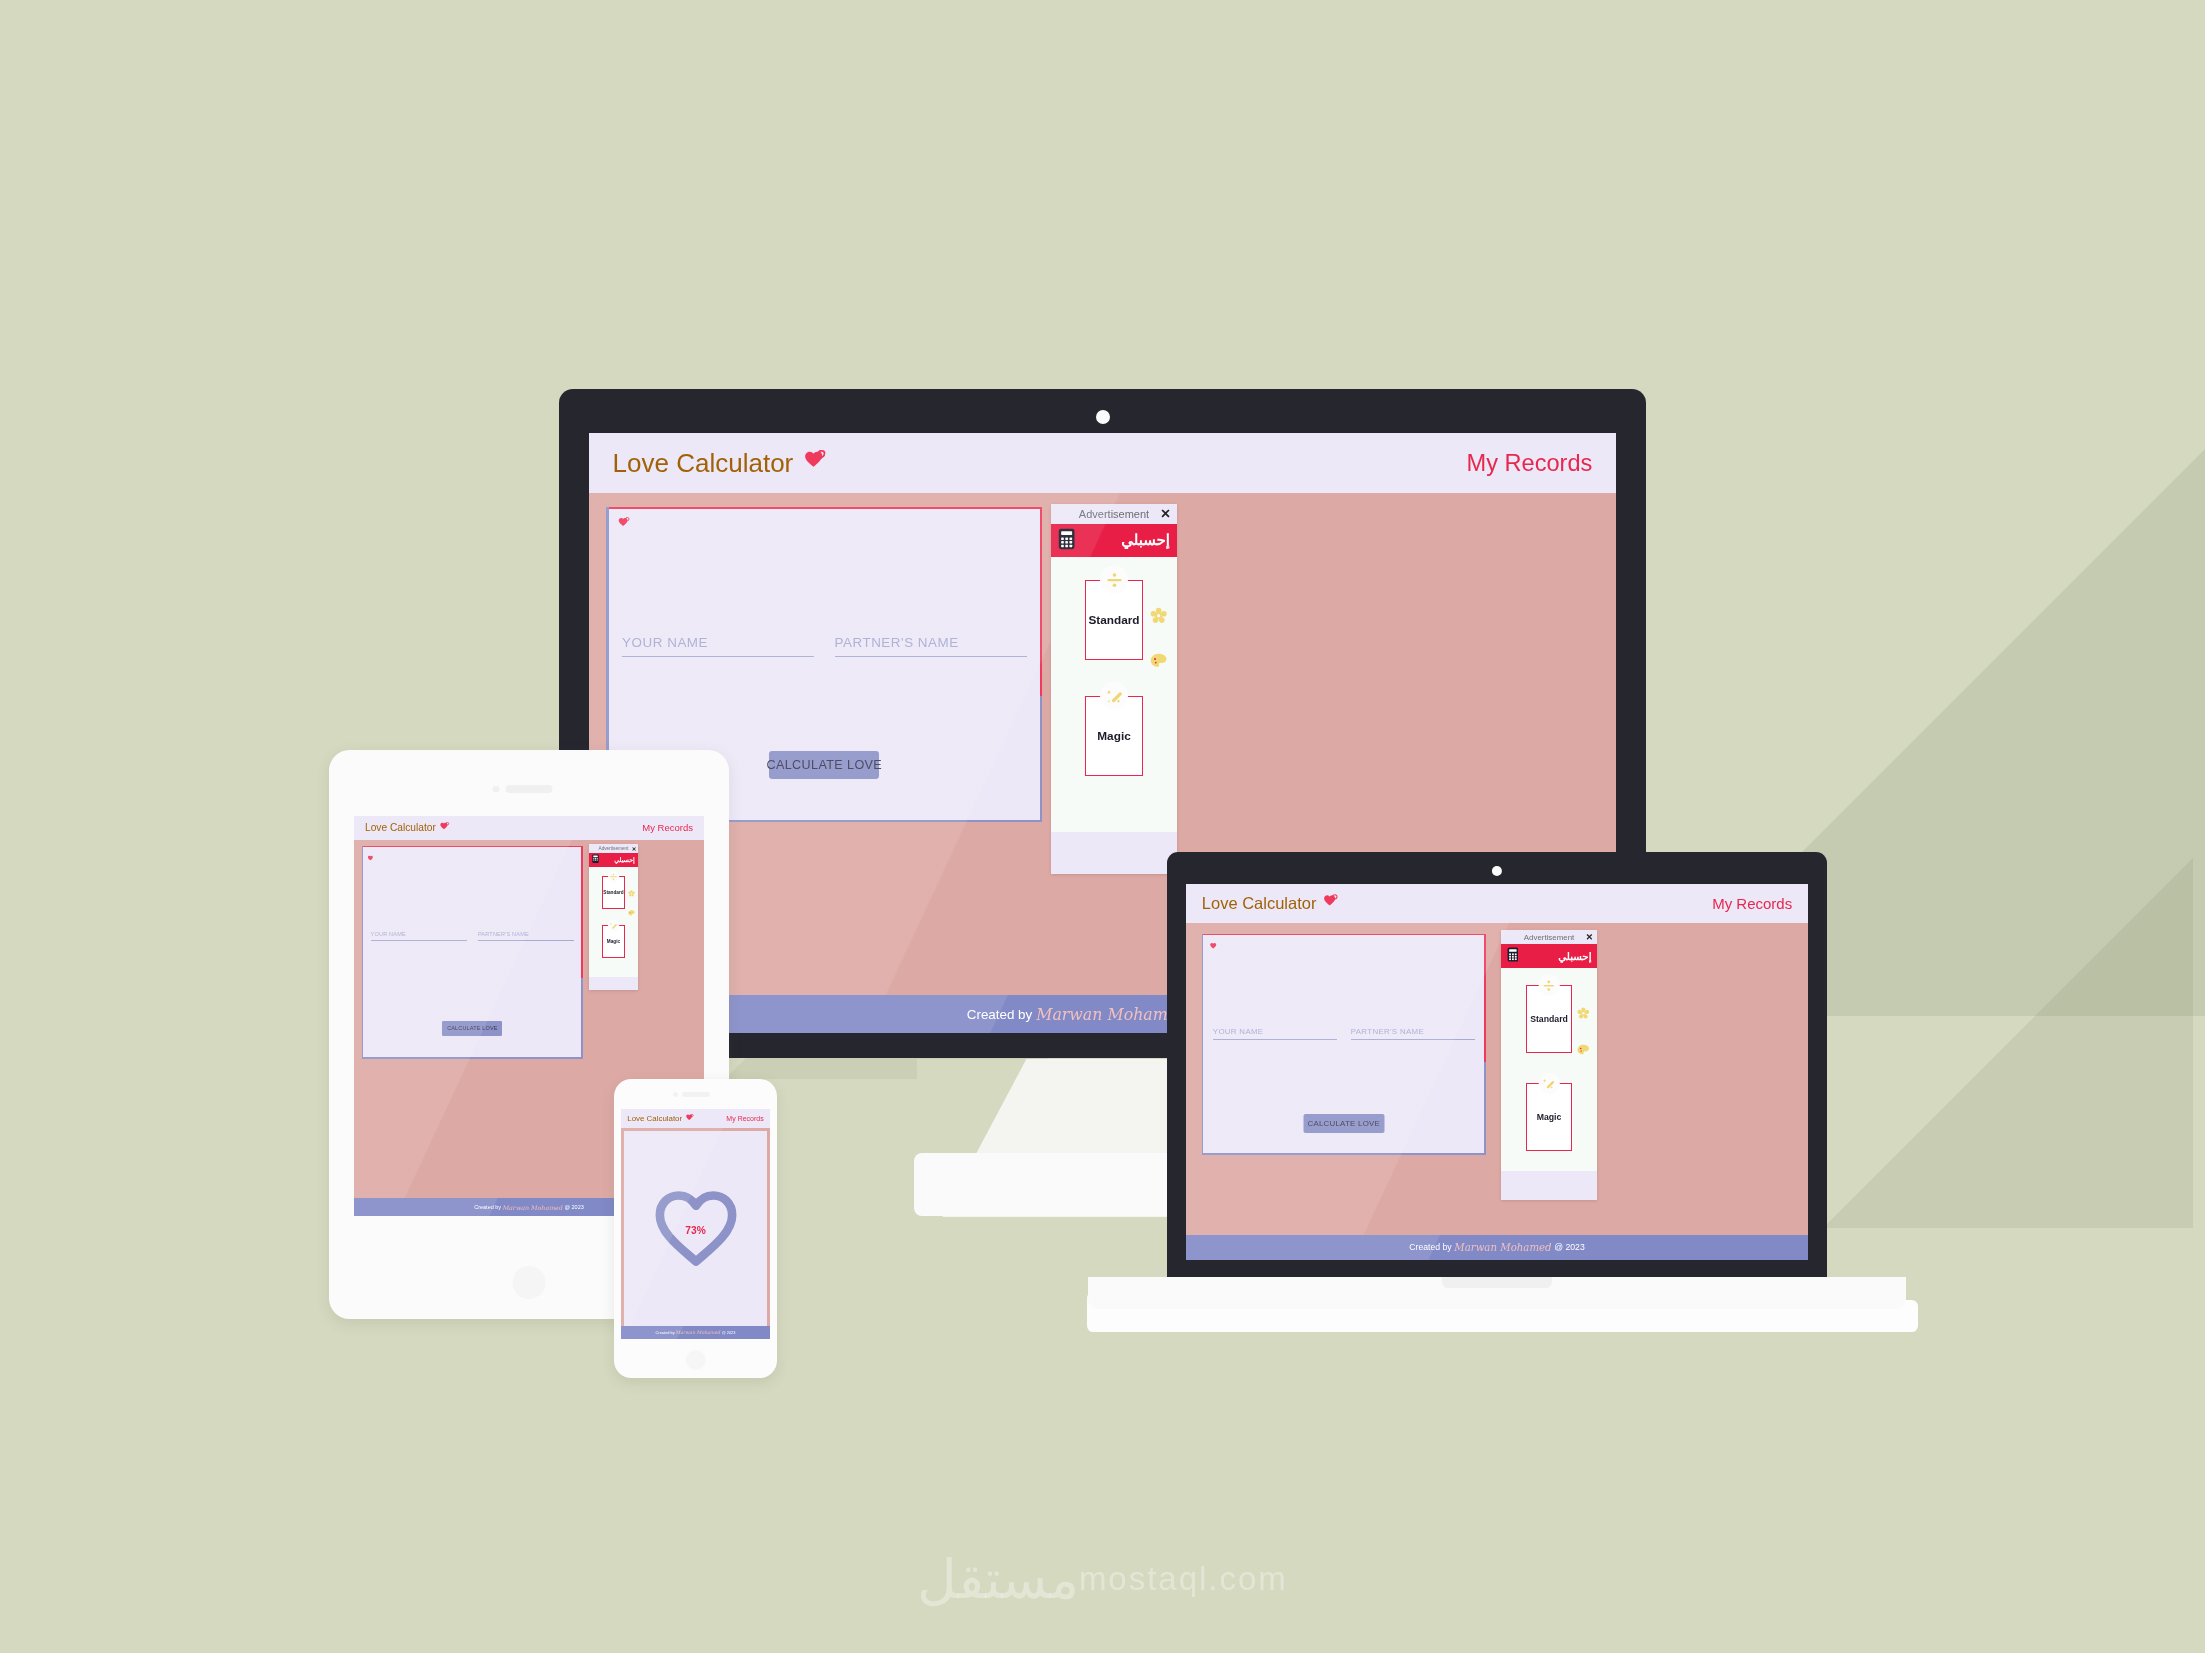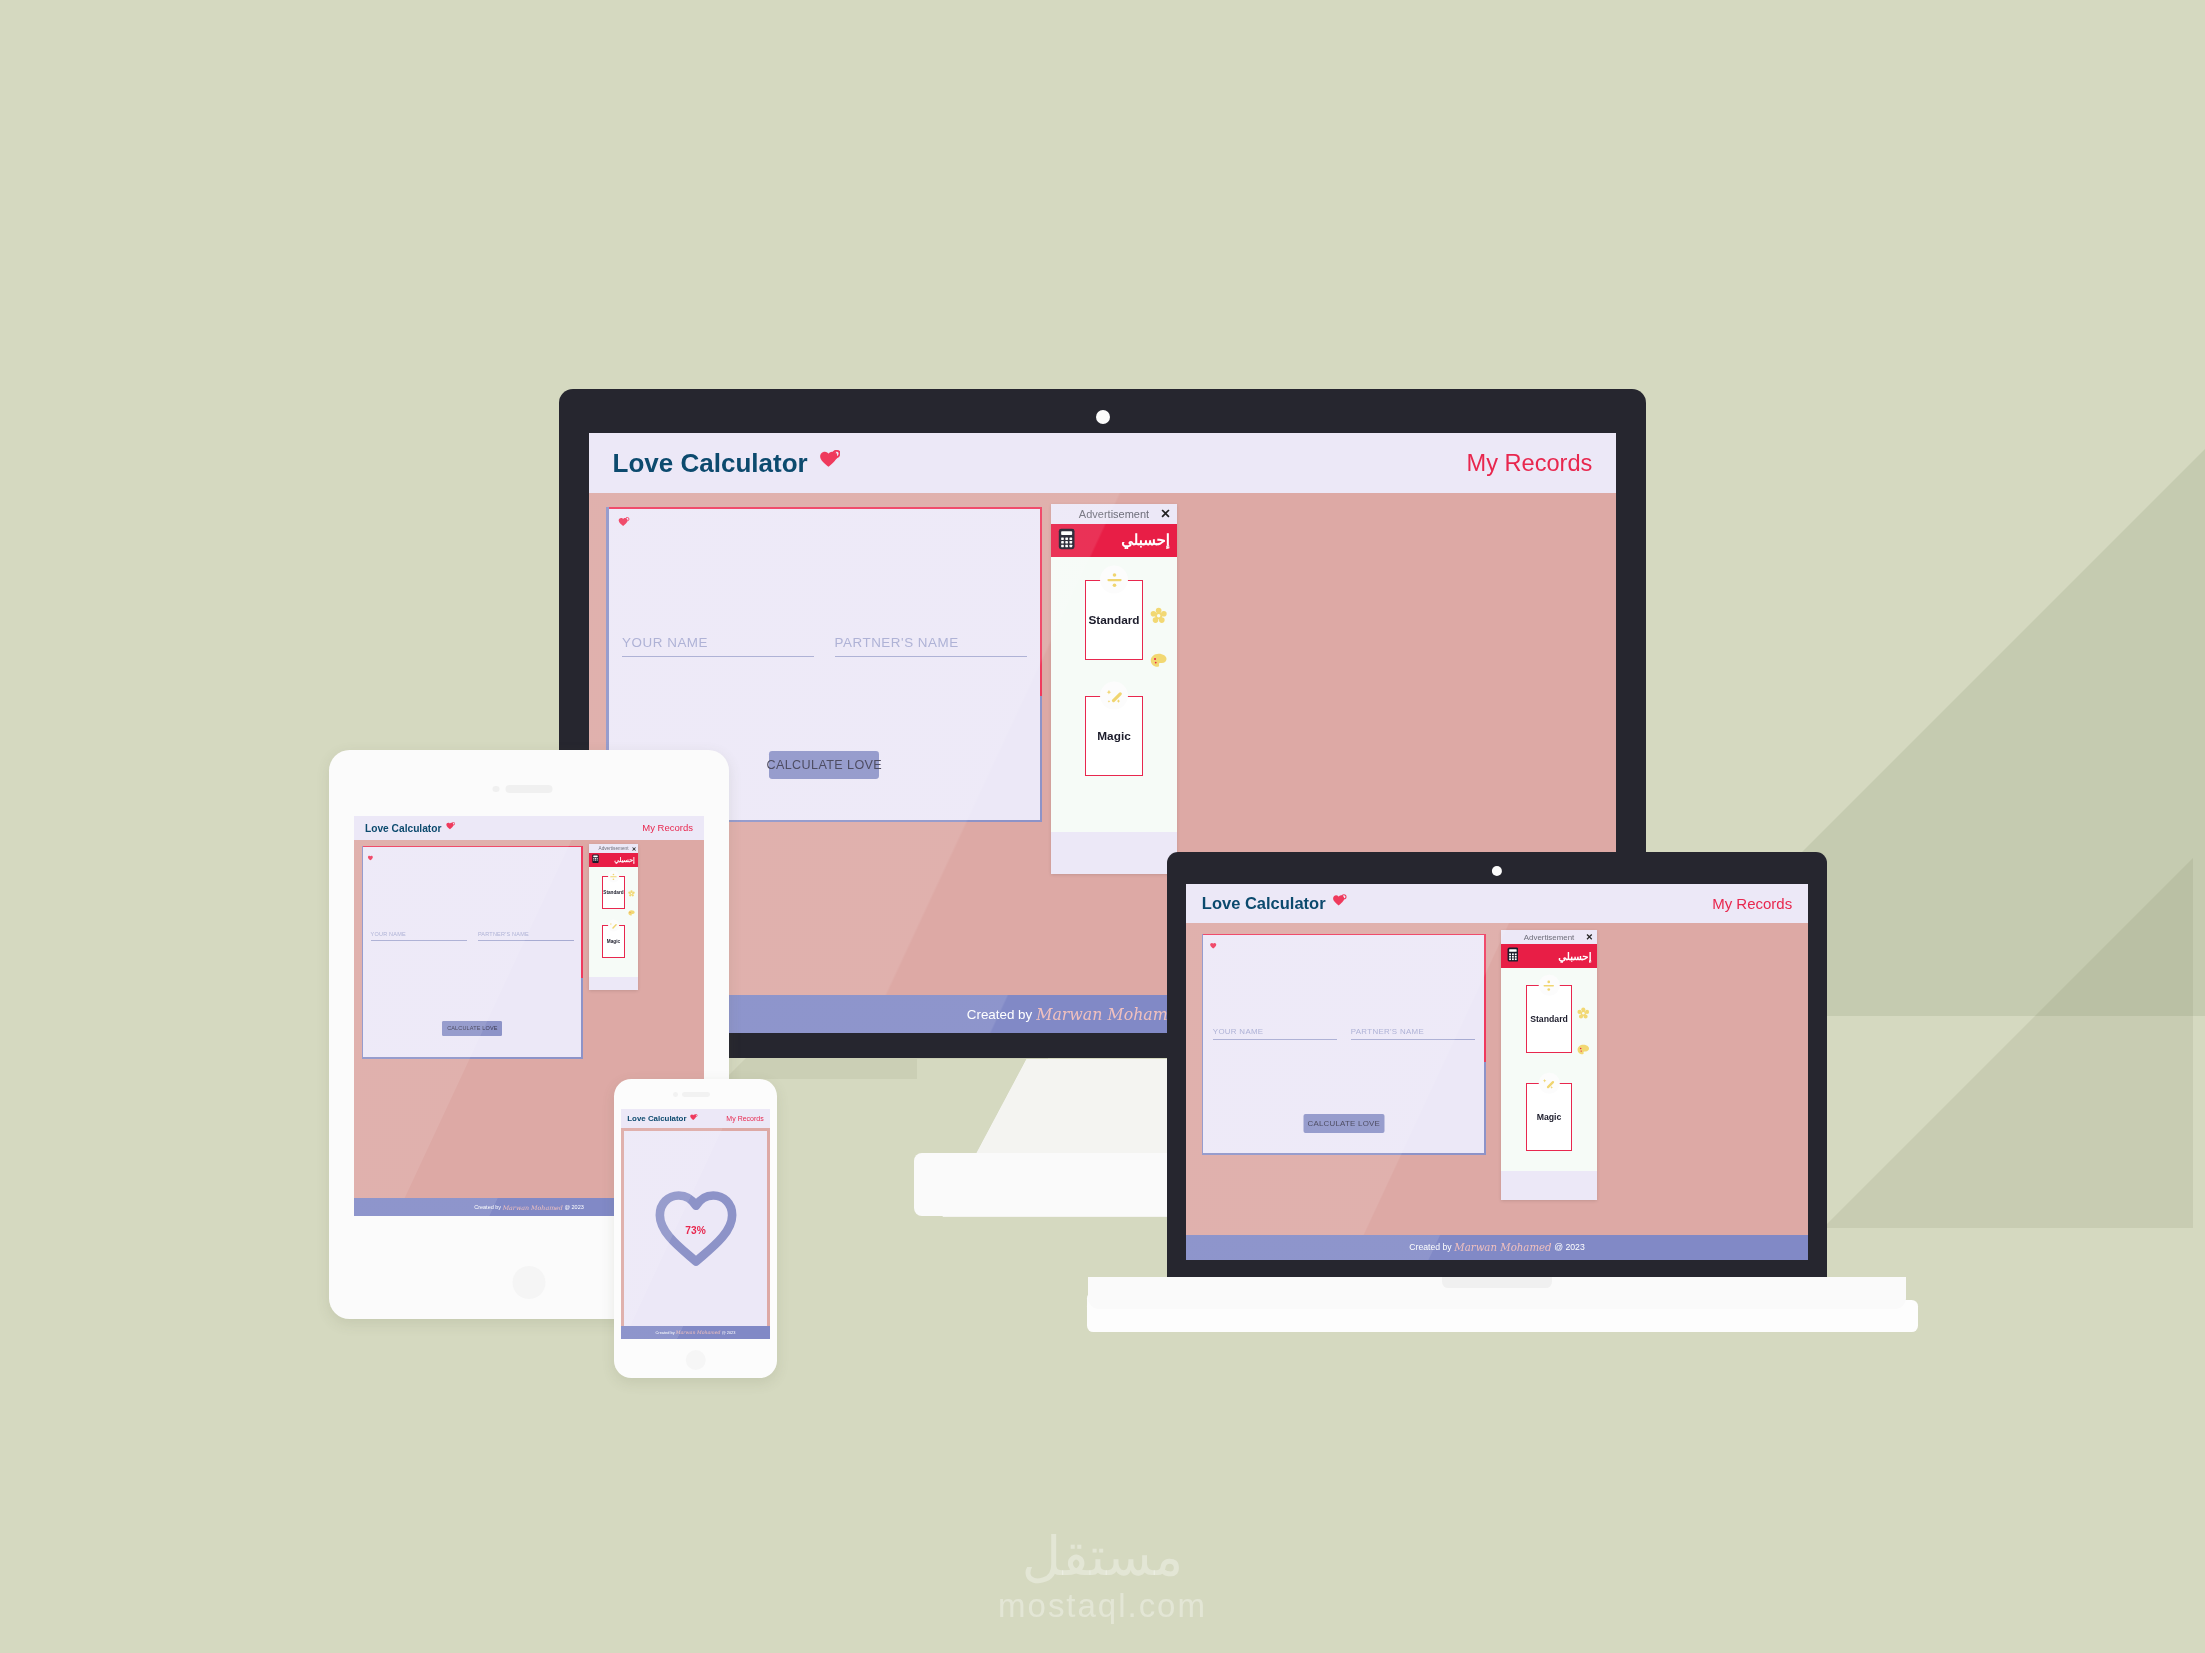--- a/index.html
+++ b/index.html
@@ -10,21 +10,21 @@
     position:relative;
   }
   .stage{position:absolute;inset:0;}
 
   
   .app{position:absolute;inset:0;display:flex;flex-direction:column;background:#ece8f7;overflow:hidden;}
   .app-header{
     background:#ece8f7;display:flex;align-items:center;justify-content:space-between;
     flex:0 0 auto;box-sizing:border-box;
   }
-  .app-title{color:#0c4a6e;font-weight:700;white-space:nowrap;display:flex;align-items:flex-end;gap:.35em;}
+  .app-title{color:#a16207;font-weight:400;white-space:nowrap;display:flex;align-items:flex-start;gap:.35em;}
   .app-records{color:#e8274e;white-space:nowrap;}
   .heart-pair{display:inline-block;position:relative;}
   .app-body{flex:1 1 auto;position:relative;background:#dda9a5;display:flex;box-sizing:border-box;overflow:hidden;}
   .app-body:after{
     content:"";position:absolute;left:0;top:0;width:100%;height:100%;
     background:linear-gradient(115deg, rgba(255,255,255,.09) 0%, rgba(255,255,255,.09) 42%, rgba(255,255,255,0) 42.2%);
     pointer-events:none;
   }
   .calc-card{
     background:#ece8f7;position:relative;box-sizing:border-box;
@@ -128,21 +128,21 @@
   #shadow-tablet{
     left:725px;top:756px;width:0;height:0;
     border-style:solid;border-width:0 0 323px 323px;
     border-color:transparent transparent rgba(120,128,92,.10) transparent;background:none;
   }
   #laptop-desk{position:absolute;left:1087px;top:1300px;width:831px;height:31.5px;background:#fdfdfd;border-radius:6.3px;}
 
   
   #watermark{
     position:absolute;left:0;top:1520px;width:100%;height:118px;
-    display:flex;flex-direction:column;align-items:center;justify-content:center;
+    display:flex;flex-direction:row;align-items:center;justify-content:center;
     color:rgba(255,255,255,.34);pointer-events:none;
   }
   #watermark .wm-ar{font-size:54px;letter-spacing:.04em;line-height:1;}
   #watermark .wm-en{font-size:33px;letter-spacing:.06em;line-height:1.4;}
 </style>
 </head>
 <body>
 
 <div class="stage">
 

